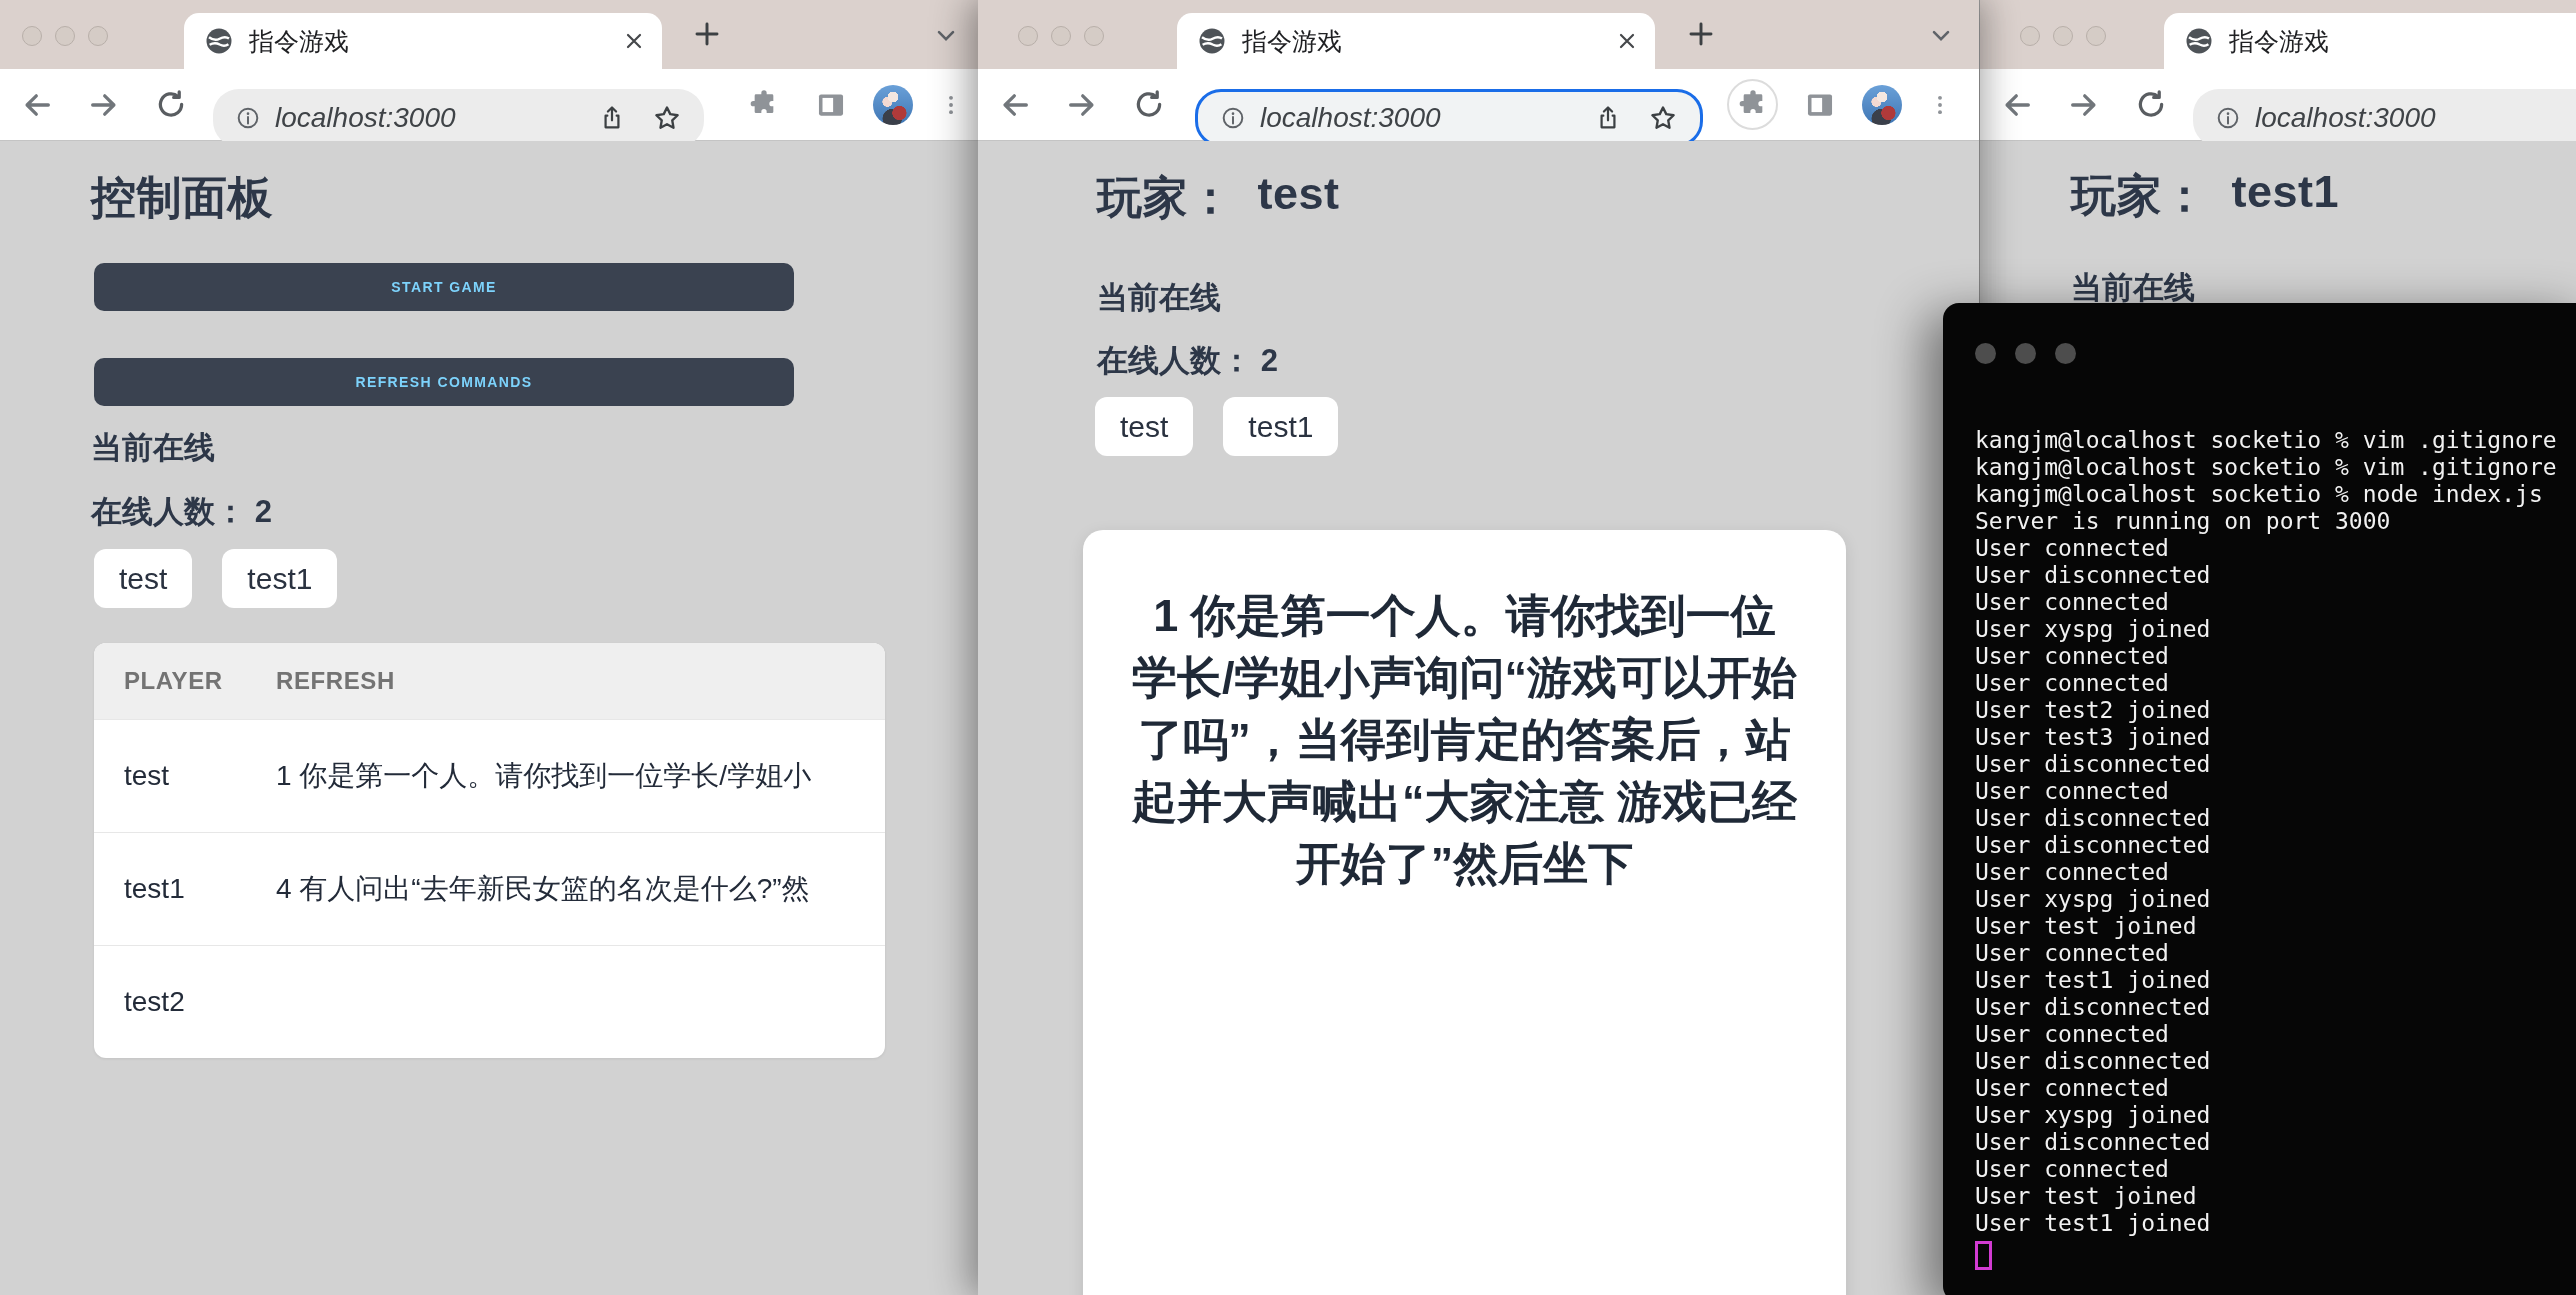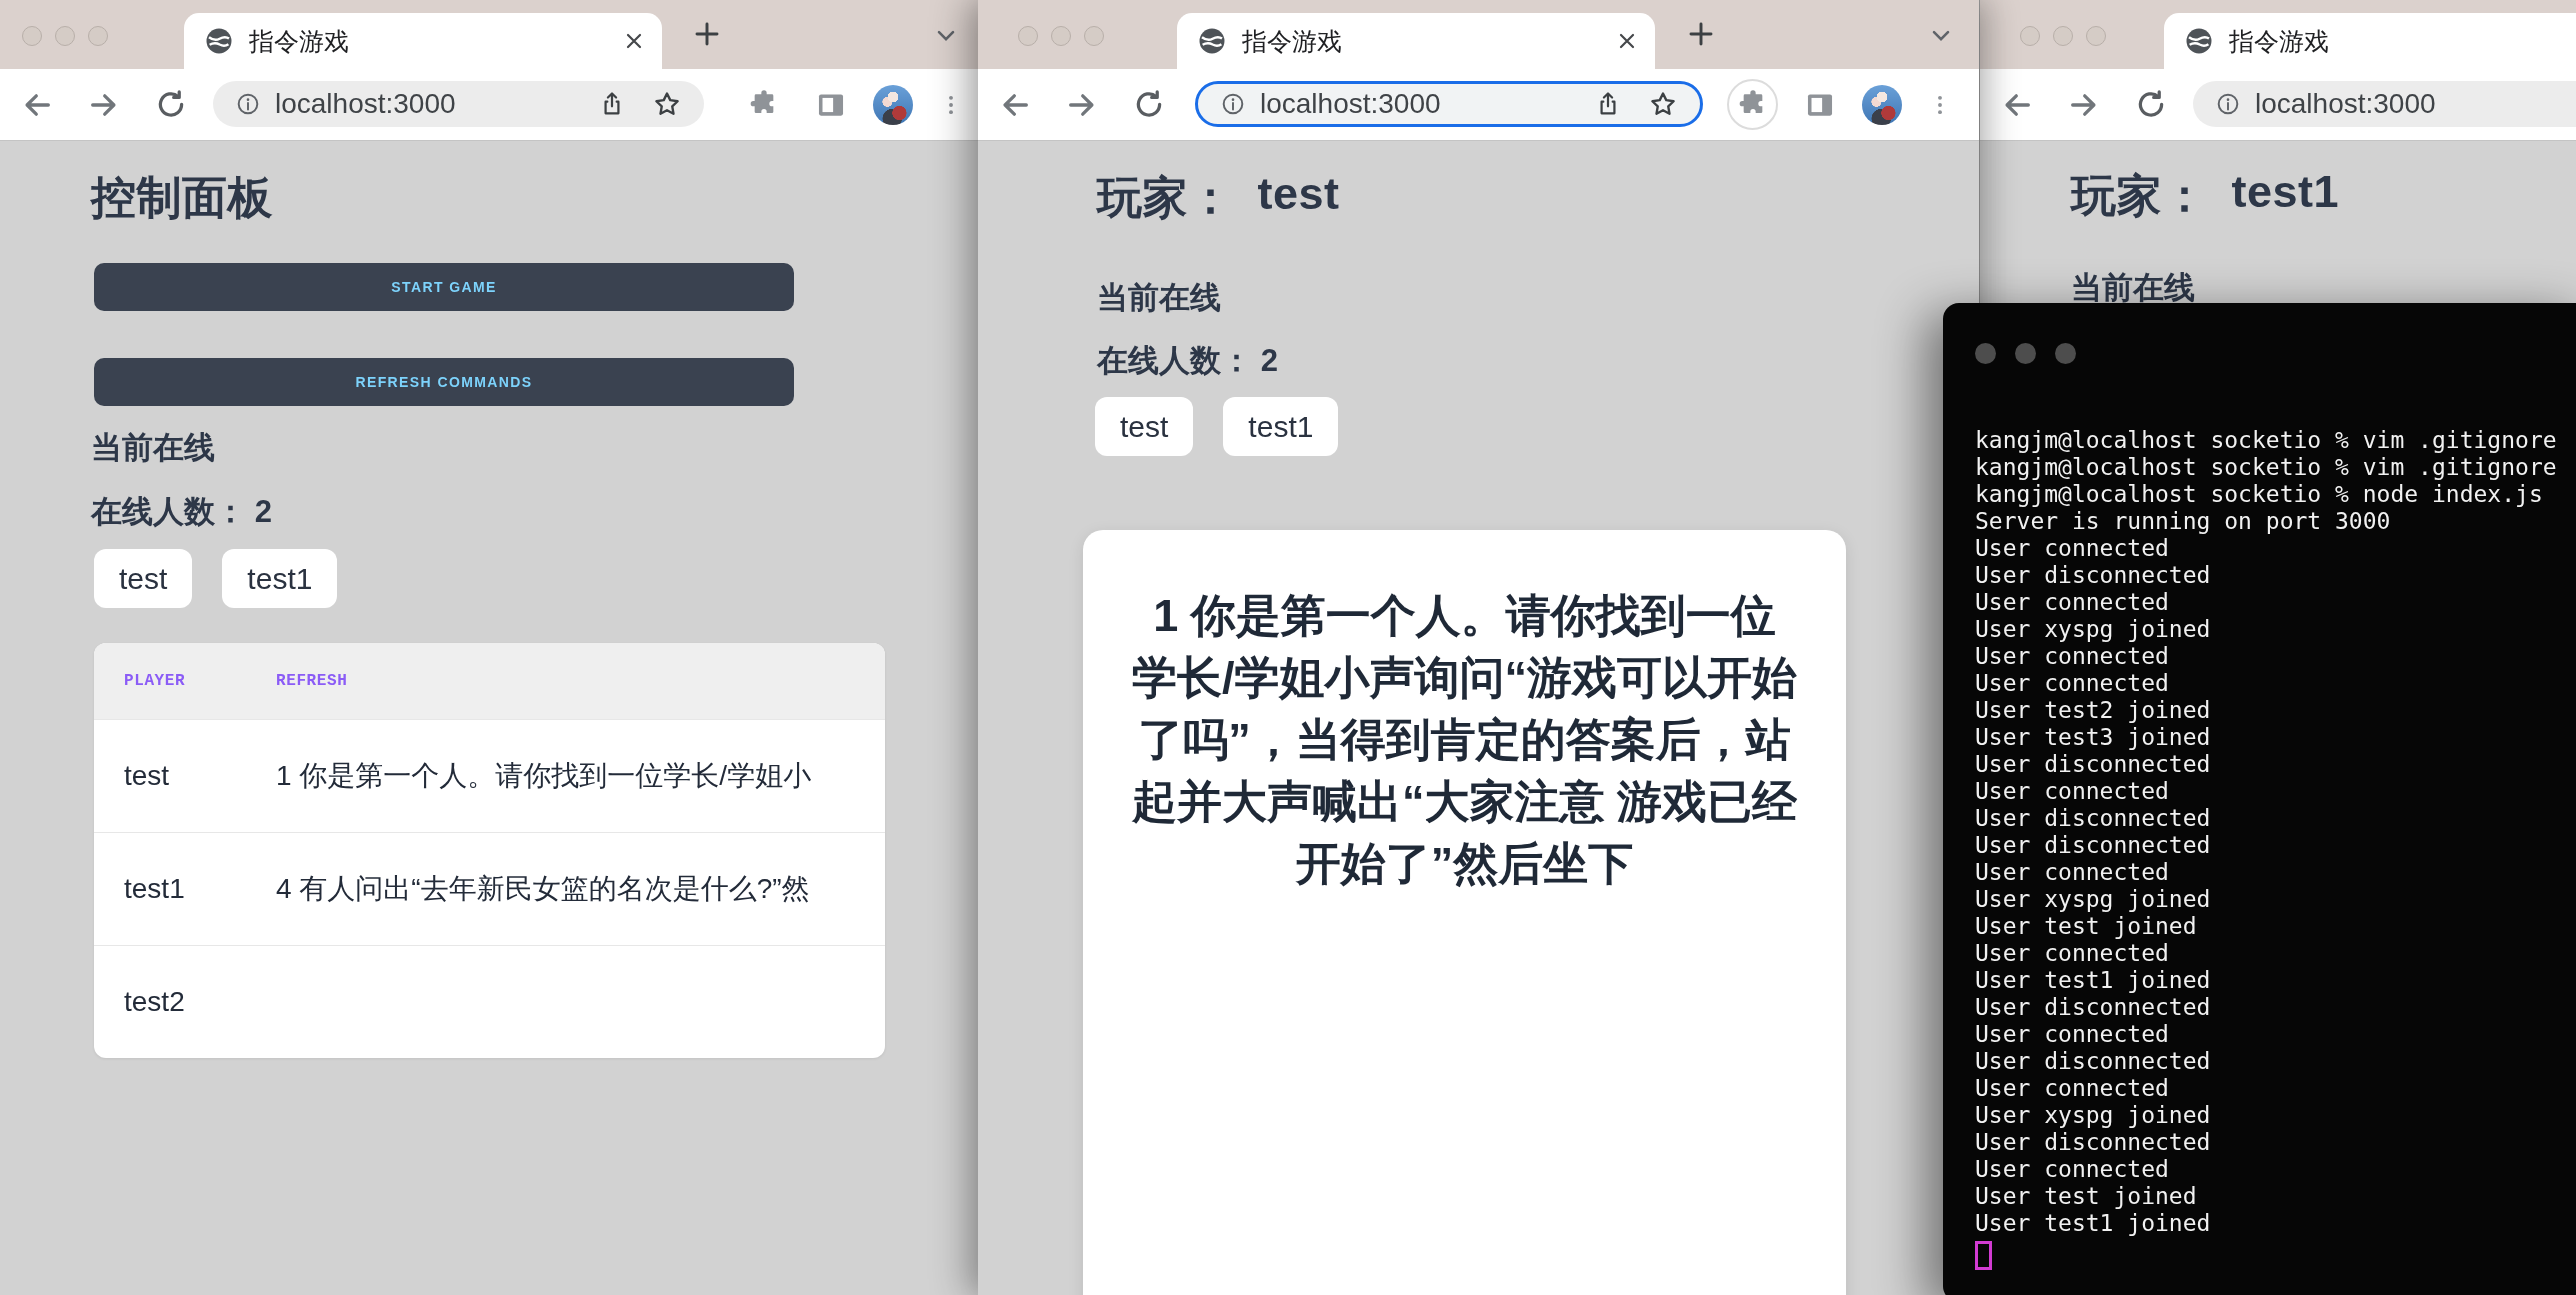--- a/index.html
+++ b/index.html
@@ -22,21 +22,21 @@
   .win-right .tab{left:184px;width:514px;}
   .tab-title{font-size:25px;color:#202124;margin-left:15px;flex:1;white-space:nowrap;overflow:hidden;}
   .icon{display:inline-flex;align-items:center;justify-content:center;}
   .newtab{position:absolute;top:18px;width:32px;height:32px;}
   .win-left .newtab{left:691px}.win-mid .newtab{left:707px}
   .tabchev{position:absolute;top:21px;right:24px;width:28px;height:28px;}
 
   .toolbar{position:relative;height:71px;background:#fff;border-bottom:1px solid #c4c4c4;}
   .tbico{position:absolute;top:50%;transform:translateY(-50%);}
   .nav-back{left:20px}.nav-fwd{left:87px}.nav-reload{left:154px}
-  .pill{position:absolute;top:12px;height:46px;border-radius:26px;background:#ececec;display:flex;align-items:center;box-sizing:border-box;padding:0 22px;}
+  .pill{position:absolute;top:20px;height:58px;border-radius:26px;background:#ececec;display:flex;align-items:center;box-sizing:border-box;padding:0 22px;font-style:italic;}
   .win-left .pill{left:213px;width:491px;}
   .win-mid .pill{left:217px;width:508px;background:#f1f3f4;border:3px solid #1a6de8;}
   .win-right .pill{left:213px;right:-40px;}
   .url-text{font-size:28px;color:#3f4347;margin-left:14px;white-space:nowrap;}
   .pill .spacer{flex:1;}
   .pill .share{margin-right:26px;}
   .right-cluster{position:absolute;top:0;height:71px;display:flex;align-items:center;gap:25px;}
   .win-left .right-cluster{right:20px}.win-mid .right-cluster{right:26px}
   .ext-wrap{width:51px;height:51px;border-radius:50%;display:flex;align-items:center;justify-content:center;}
   .win-mid .ext-wrap{background:#fff;border:2px solid #dcdcdc;box-sizing:border-box;}
@@ -54,21 +54,21 @@
   .h1{font-size:45px;font-weight:700;color:#2d3748;letter-spacing:0.5px;}
   .lbl{font-size:31px;font-weight:700;color:#2d3748;}
   .big-btn{width:700px;height:48px;border-radius:10px;background:#3a4250;color:#7dd3fc;
     font-size:14px;font-weight:700;letter-spacing:1.4px;display:flex;align-items:center;justify-content:center;}
   .chips{display:flex;gap:30px;}
   .chip{height:59px;background:#fff;border-radius:12px;display:flex;align-items:center;padding:0 25px;
     font-size:30px;color:#2a3240;}
 
   .ctable{width:791px;background:#fff;border-radius:12px;overflow:hidden;box-shadow:0 1px 3px rgba(0,0,0,.08);}
   .thead{height:76px;background:#efefef;display:flex;align-items:center;}
-  .th{font-size:16px;font-weight:700;color:#8b5cf6;letter-spacing:0.6px;font-family:Liberation Mono, monospace;}
+  .th{font-size:24px;font-weight:700;color:#737373;letter-spacing:0.6px;}
   .th-player{padding-left:30px;width:152px;flex:0 0 auto;box-sizing:content-box;}
   .trow{height:112px;display:flex;align-items:center;border-top:1px solid #e7e7e7;}
   .td-player{padding-left:30px;width:152px;flex:0 0 auto;font-size:28px;color:#232b39;box-sizing:content-box;}
   .td-cmd{flex:1;font-size:28px;color:#232b39;white-space:nowrap;overflow:hidden;}
 
   .player-heading{display:flex;align-items:flex-start;gap:24px;}
   .card{position:absolute;background:#fff;border-radius:20px;box-shadow:0 4px 16px rgba(0,0,0,.10);}
   .card-text{margin:55px 49px 0;font-size:45px;line-height:62px;font-weight:700;text-align:center;color:#1f2937;}
 
   

